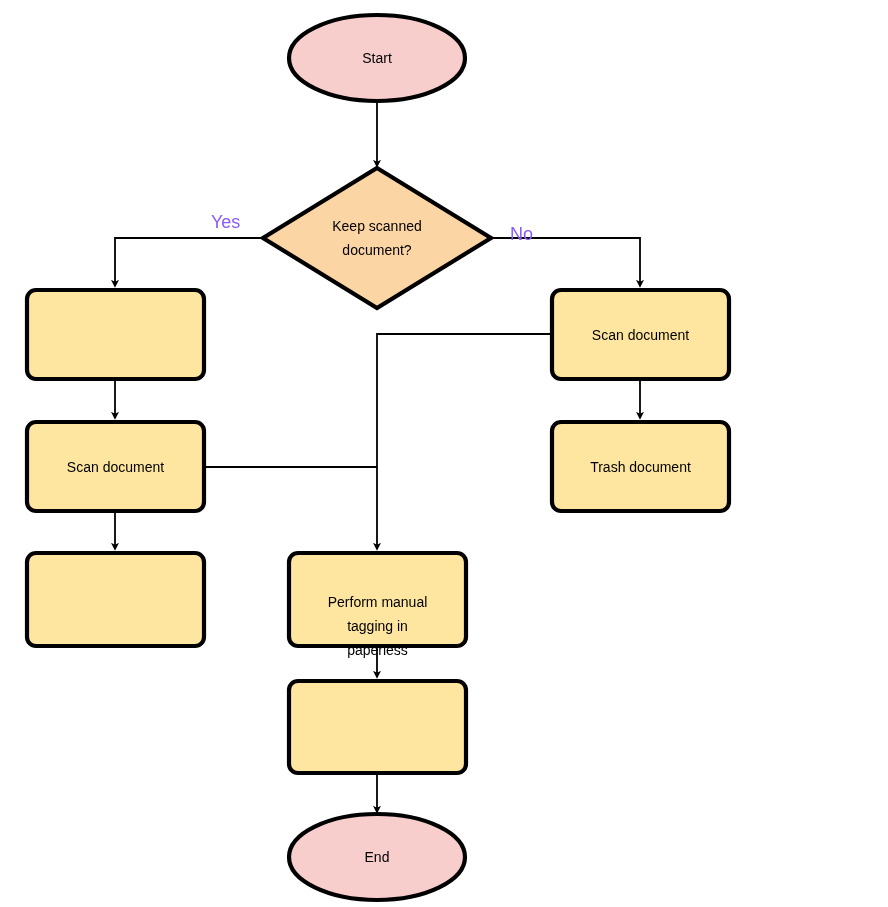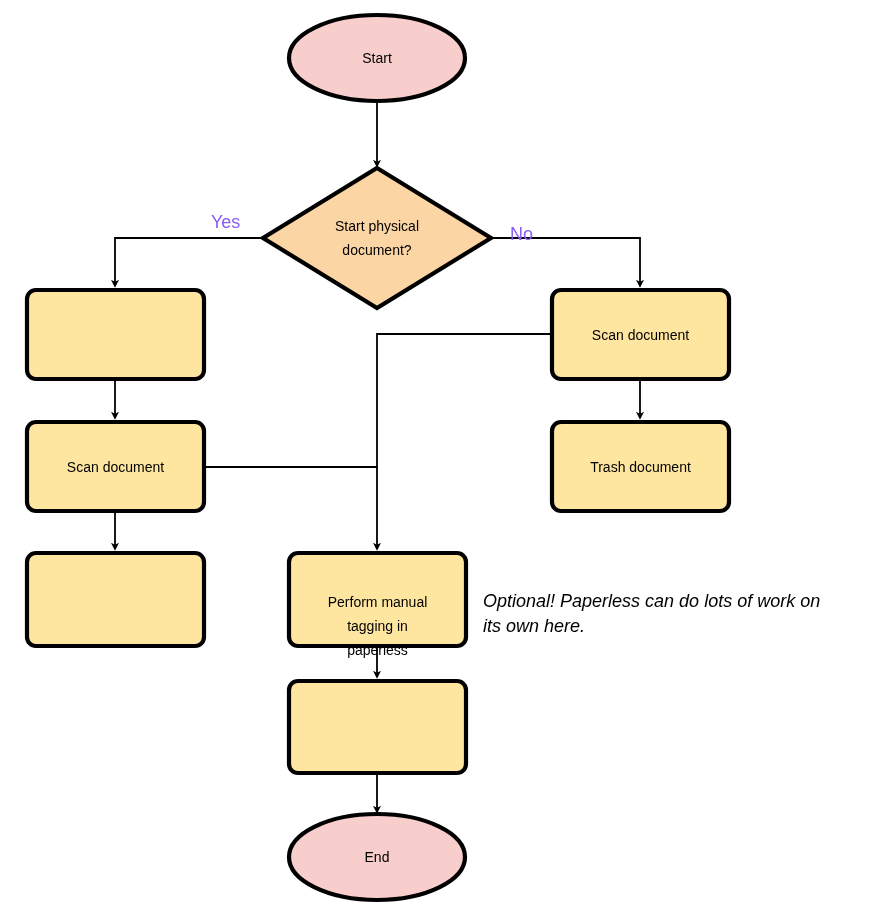--- a/index.html
+++ b/index.html
@@ -110,21 +110,21 @@
 
     <rect x="289" y="553" width="177" height="93" rx="9" ry="9" fill="#FFE6A0" stroke="#000000" stroke-width="4.2"></rect>
 
     <rect x="289" y="681" width="177" height="92" rx="9" ry="9" fill="#FFE6A0" stroke="#000000" stroke-width="4.2"></rect>
 
     <ellipse cx="377" cy="857" rx="88" ry="43" fill="#F8CECC" stroke="#000000" stroke-width="4.2"></ellipse>
   </svg>
 
   <div class="node-label" style="left:289px; top:15px; width:176px; height:86px;">Start</div>
 
-  <div class="node-label" style="left:288px; top:196px; width:178px; height:84px;">Start physical
+  <div class="node-label" style="left:288px; top:196px; width:178px; height:84px;">Keep scanned
 document?</div>
 
 
   <div class="node-label" style="left:27px; top:422px; width:177px; height:89px;">Scan document</div>
 
 
   <div class="node-label" style="left:552px; top:290px; width:177px; height:89px;">Scan document</div>
 
   <div class="node-label" style="left:552px; top:422px; width:177px; height:89px;">Trash document</div>
 
@@ -132,16 +132,14 @@
 tagging in
 paperless</div>
 
 
   <div class="node-label" style="left:289px; top:814px; width:176px; height:86px;">End</div>
 
   <div class="edge-label" style="left:211px; top:212px;">Yes</div>
 
   <div class="edge-label" style="left:510px; top:224px;text-align:right;">No</div>
 
-  <div class="note-text" style="left:483px; top:589px; width:400px;">Optional! Paperless can do lots of work on
-its own here.</div>
 
 </div>
 
 </body></html>

